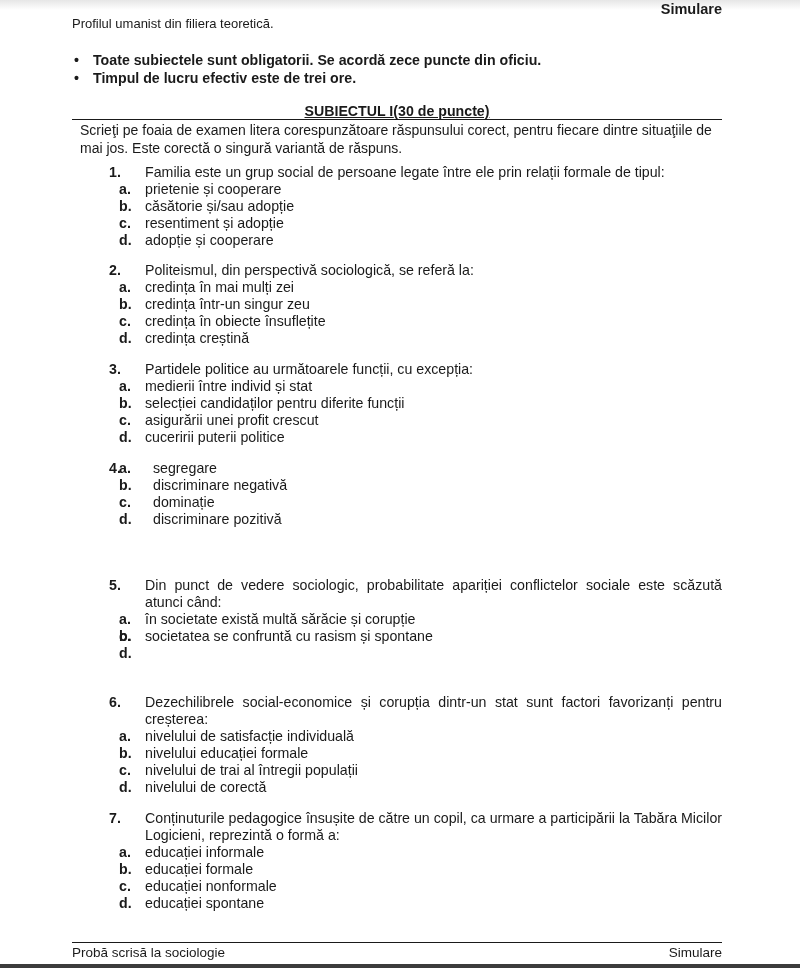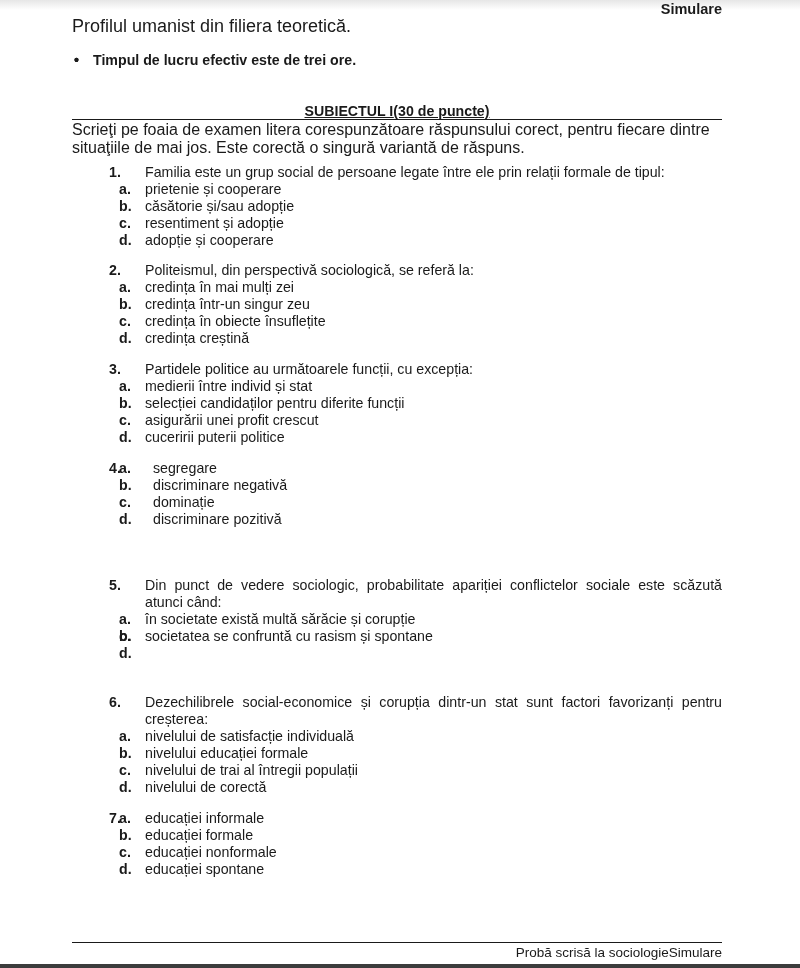--- a/index.html
+++ b/index.html
@@ -32,21 +32,21 @@
       position: absolute;
       top: 1px;
       right: 0;
       font-weight: bold;
       font-size: 14.5px;
     }
     .profile {
       position: absolute;
       top: 16px;
       left: 0;
-      font-size: 18px;
+      font-size: 13px;
     }
     .rules {
       position: absolute;
       top: 51px;
       left: 0;
       margin: 0;
       padding: 0;
       list-style: none;
     }
     .rules li {
@@ -71,24 +71,24 @@
       font-weight: bold;
       font-size: 14.2px;
       border-bottom: 1.5px solid #1a1a1a;
       line-height: 15px;
       height: 15px;
     }
     .subject-head span { text-decoration: underline; }
     .instructions {
       position: absolute;
       top: 121px;
-      left: 0;
+      left: 8px;
       width: 652px;
       line-height: 18px;
-      font-size: 16px;
+      font-size: 14px;
     }
     .question {
       position: absolute;
       left: 0;
       width: 650px;
     }
     .q-row {
       position: relative;
       line-height: 17px;
       padding-left: 73px;
@@ -119,21 +119,21 @@
       width: 650px;
       height: 0;
       border-top: 1.3px solid #1a1a1a;
     }
     .footer {
       position: absolute;
       left: 72px;
       top: 945px;
       width: 650px;
       display: flex;
-      justify-content: flex-end;
+      justify-content: space-between;
       font-size: 13.5px;
       line-height: 16px;
     }
     .bottom-bar {
       position: absolute;
       left: 0;
       top: 964px;
       width: 800px;
       height: 4px;
       background: #3c3c3c;
@@ -142,21 +142,21 @@
 </head>
 <body>
 
 <div class="top-shade"></div>
 
 <div class="page">
   <div class="hdr-right">Simulare</div>
   <div class="profile">Profilul umanist din filiera teoretică.</div>
 
   <ul class="rules">
-    <li><span class="bullet">•</span></li>
+    <li><span class="bullet">•</span><span>Toate subiectele sunt obligatorii. Se acordă zece puncte din oficiu.</span></li>
     <li><span class="bullet">•</span><span>Timpul de lucru efectiv este de trei ore.</span></li>
   </ul>
 
   <div class="subject-head">
     <span>SUBIECTUL I</span>
     <span>(30 de puncte)</span>
   </div>
   <div class="instructions">Scrieţi pe foaia de examen litera corespunzătoare răspunsului corect, pentru fiecare dintre situaţiile de mai jos. Este corectă o singură variantă de răspuns.</div>
 
   <div class="question" style="top:164px;">
@@ -220,20 +220,21 @@
     </div>
     <div class="q-opt"><span class="q-letter">a.</span><span>nivelului de satisfacție individuală</span></div>
     <div class="q-opt"><span class="q-letter">b.</span><span>nivelului educației formale</span></div>
     <div class="q-opt"><span class="q-letter">c.</span><span>nivelului de trai al întregii populații</span></div>
     <div class="q-opt"><span class="q-letter">d.</span><span>nivelului de corectă</span></div>
   </div>
 
   <div class="question" style="top:810px;">
     <div class="q-row">
       <span class="q-num">7.</span>
+      <span>Conținuturile pedagogice însușite de către un copil, ca urmare a participării la Tabăra Micilor Logicieni, reprezintă o formă a:</span>
     </div>
     <div class="q-opt"><span class="q-letter">a.</span><span>educației informale</span></div>
     <div class="q-opt"><span class="q-letter">b.</span><span>educației formale</span></div>
     <div class="q-opt"><span class="q-letter">c.</span><span>educației nonformale</span></div>
     <div class="q-opt"><span class="q-letter">d.</span><span>educației spontane</span></div>
   </div>
 </div>
 
 <div class="footer-line"></div>
 <div class="footer">

